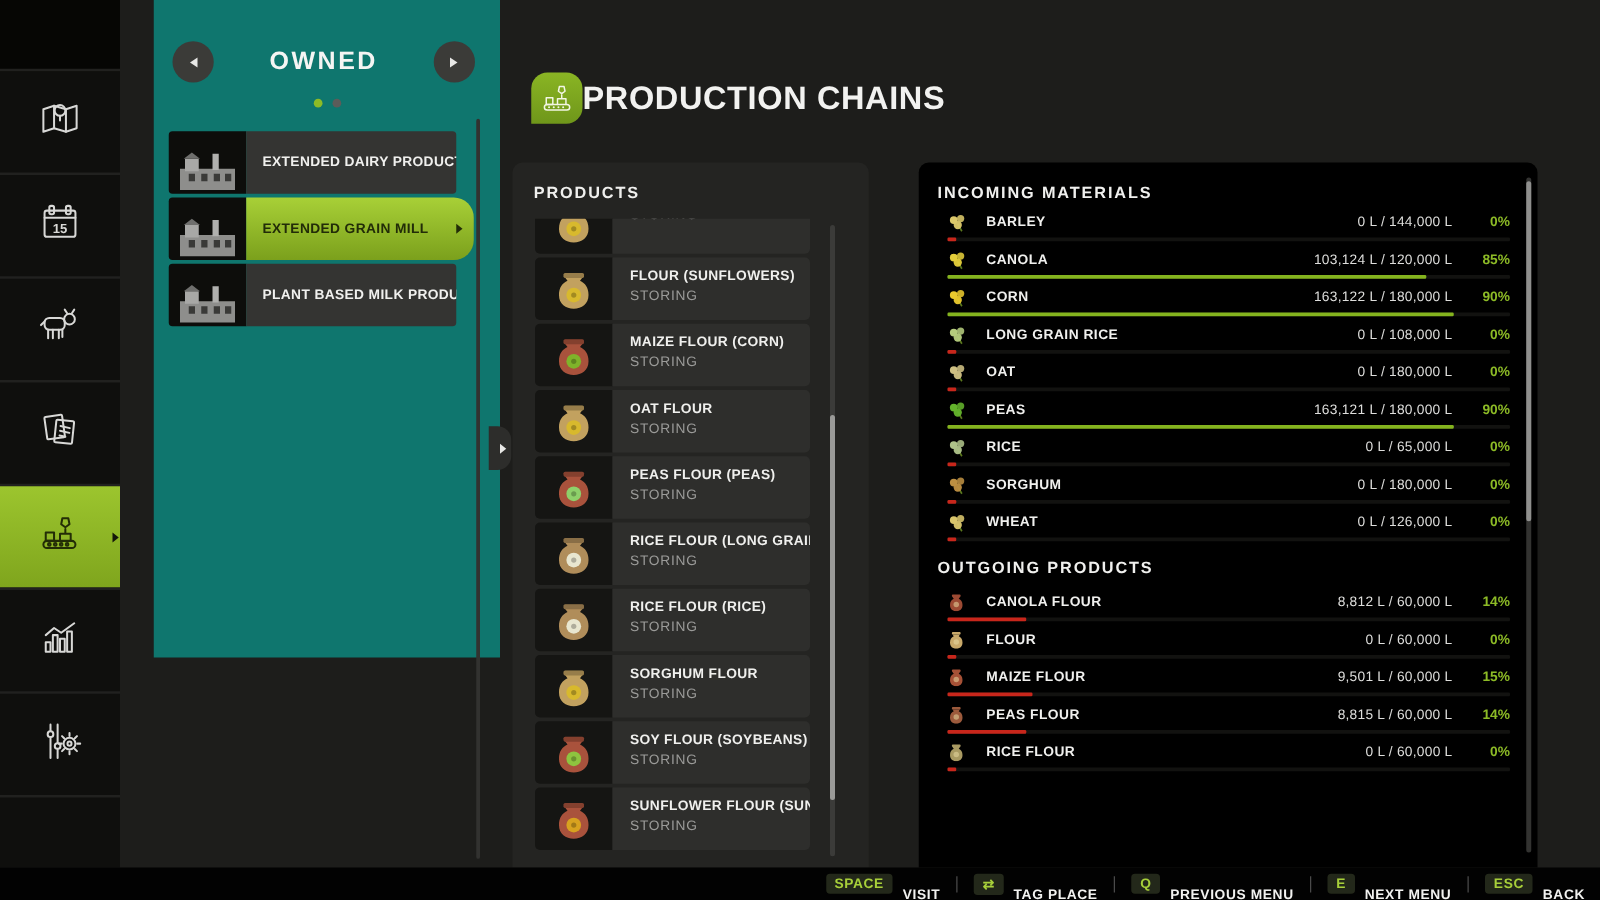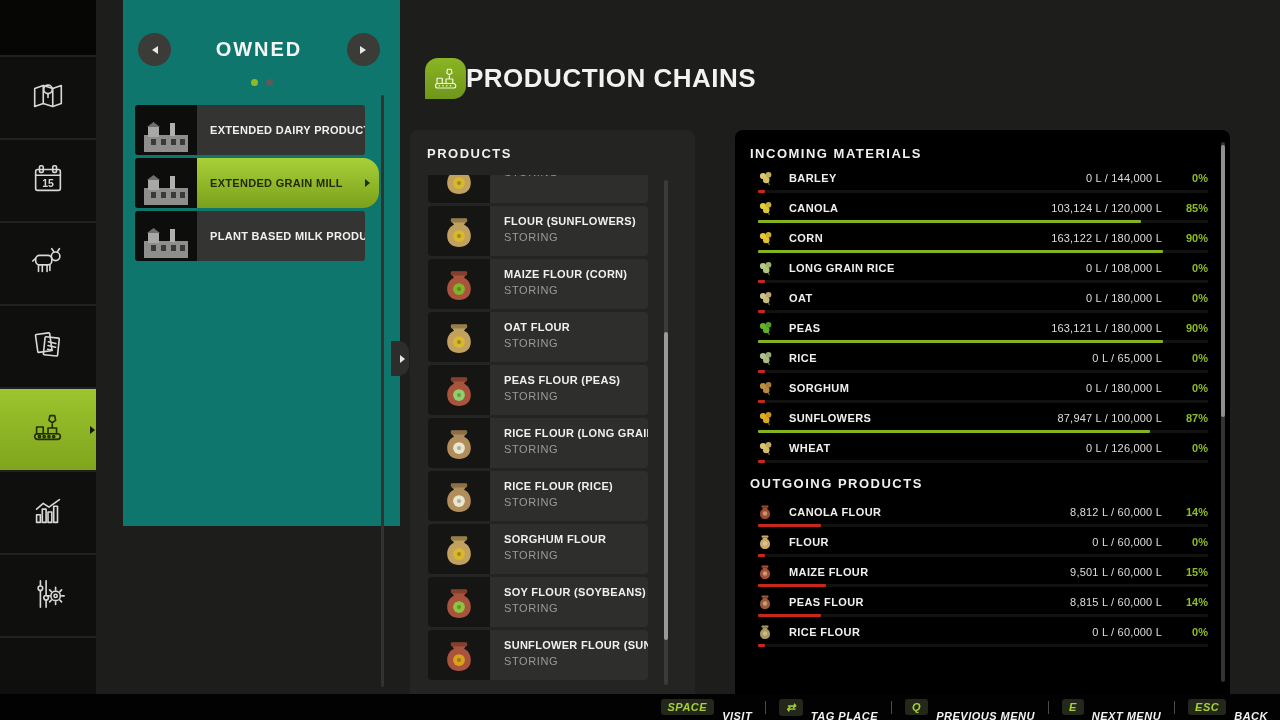--- a/index.html
+++ b/index.html
@@ -68,21 +68,21 @@
   .mat-name{margin-left:15px;font-size:11px;font-weight:bold;color:#f0f0ee;letter-spacing:0.4px;}
   .mat-spacer{flex:1;}
   .mat-amount{font-size:11px;color:#dededc;letter-spacing:0.2px;}
   .mat-percent{width:46px;text-align:right;font-size:11px;font-weight:bold;color:#8dbb26;}
   .mat-bar{position:absolute;left:0;bottom:4px;width:100%;height:3px;background:#121210;border-radius:1px;}
   .mat-fill{height:100%;border-radius:1px;}
   .materials-scroll-track{position:absolute;right:5px;top:12px;width:4px;height:540px;background:#333331;border-radius:2px;}
   .materials-scroll-thumb{position:absolute;left:0;top:3px;width:4px;height:272px;background:#8f8f8d;border-radius:2px;}
   
   .bottom-bar{position:absolute;left:0;top:694px;width:1280px;height:26px;background:#020202;display:flex;align-items:center;justify-content:flex-end;padding-right:12px;box-sizing:border-box;gap:9px;}
-  .hint{display:flex;align-items:center;gap:8px;cursor:pointer;font-style:italic;}
+  .hint{display:flex;align-items:center;gap:8px;cursor:pointer;}
   .key{background:#2328160;background:#23281a;color:#a7cf3a;font-size:11px;font-weight:bold;letter-spacing:0.5px;padding:2px 7px;border-radius:3px;}
   .hint-label{color:#f2f2f0;font-size:11px;font-weight:bold;letter-spacing:0.5px;margin-top:17px;}
   .hint-sep{width:1px;height:13px;background:#4a4a4a;margin:0 4px;}
 </style>
 </head>
 <body>
 
 <nav class="sidebar">
   <div class="sidebar-top"></div>
   <div class="sidebar-item">
@@ -551,39 +551,20 @@
          </div>
          <div class="mat-bar">
            <div class="mat-fill" style="width:1.6%;background:#c8261b;"></div>
          </div>
        </div>
       <div class="mat-row">
          <div class="mat-top">
            <span class="mat-icon">
             <svg width="16" height="16" viewBox="0 0 16 16">
   <path d="M8 9l3.5 6" stroke="#5c7a1e" stroke-width="1.3"></path>
-  <circle cx="5" cy="6" r="3.1" fill="#e2ad1d"></circle>
-  <circle cx="10.5" cy="4.8" r="2.9" fill="#e2ad1d" opacity="0.88"></circle>
-  <circle cx="8.2" cy="10" r="3.3" fill="#e2ad1d" opacity="0.96"></circle>
-            </svg>
-          </span>
-           <span class="mat-name">SUNFLOWERS</span>
-           <span class="mat-spacer"></span>
-           <span class="mat-amount">87,947 L / 100,000 L</span>
-           <span class="mat-percent">87%</span>
-         </div>
-         <div class="mat-bar">
-           <div class="mat-fill" style="width:87%;background:#84b31e;"></div>
-         </div>
-       </div>
-      <div class="mat-row">
-         <div class="mat-top">
-           <span class="mat-icon">
-            <svg width="16" height="16" viewBox="0 0 16 16">
-  <path d="M8 9l3.5 6" stroke="#5c7a1e" stroke-width="1.3"></path>
   <circle cx="5" cy="6" r="3.1" fill="#d9c56c"></circle>
   <circle cx="10.5" cy="4.8" r="2.9" fill="#d9c56c" opacity="0.88"></circle>
   <circle cx="8.2" cy="10" r="3.3" fill="#d9c56c" opacity="0.96"></circle>
             </svg>
           </span>
            <span class="mat-name">WHEAT</span>
            <span class="mat-spacer"></span>
            <span class="mat-amount">0 L / 126,000 L</span>
            <span class="mat-percent">0%</span>
          </div>

